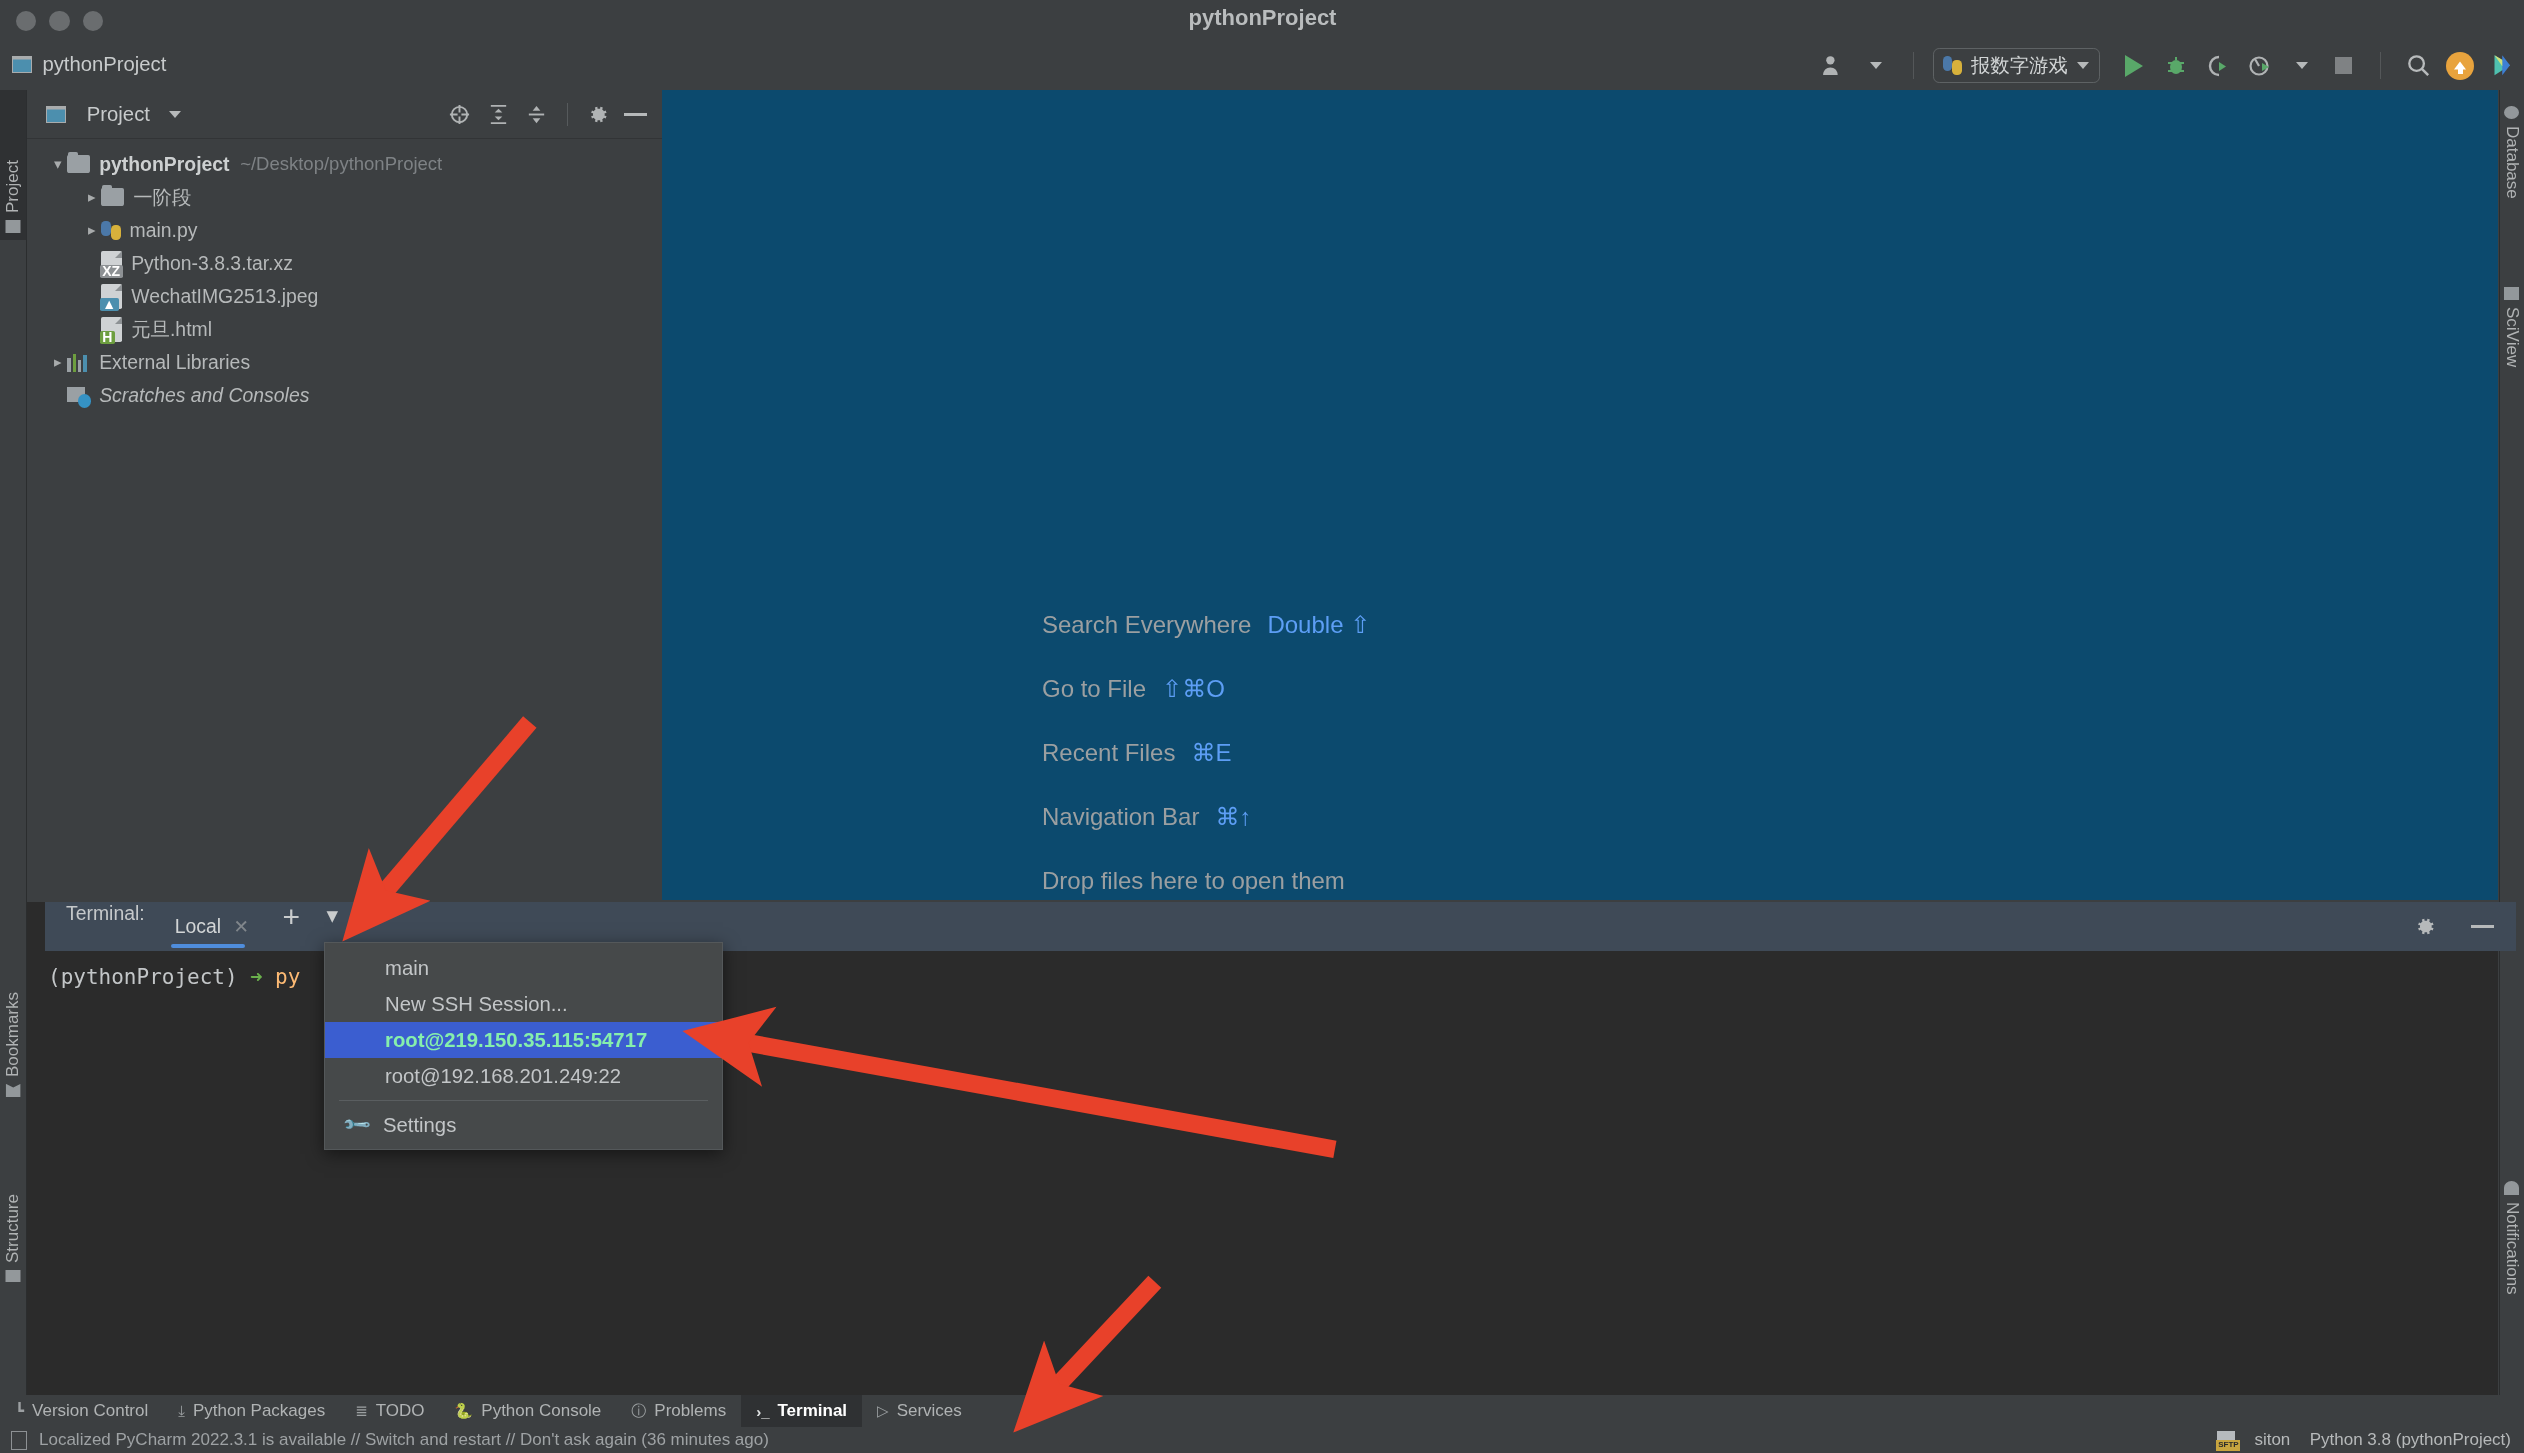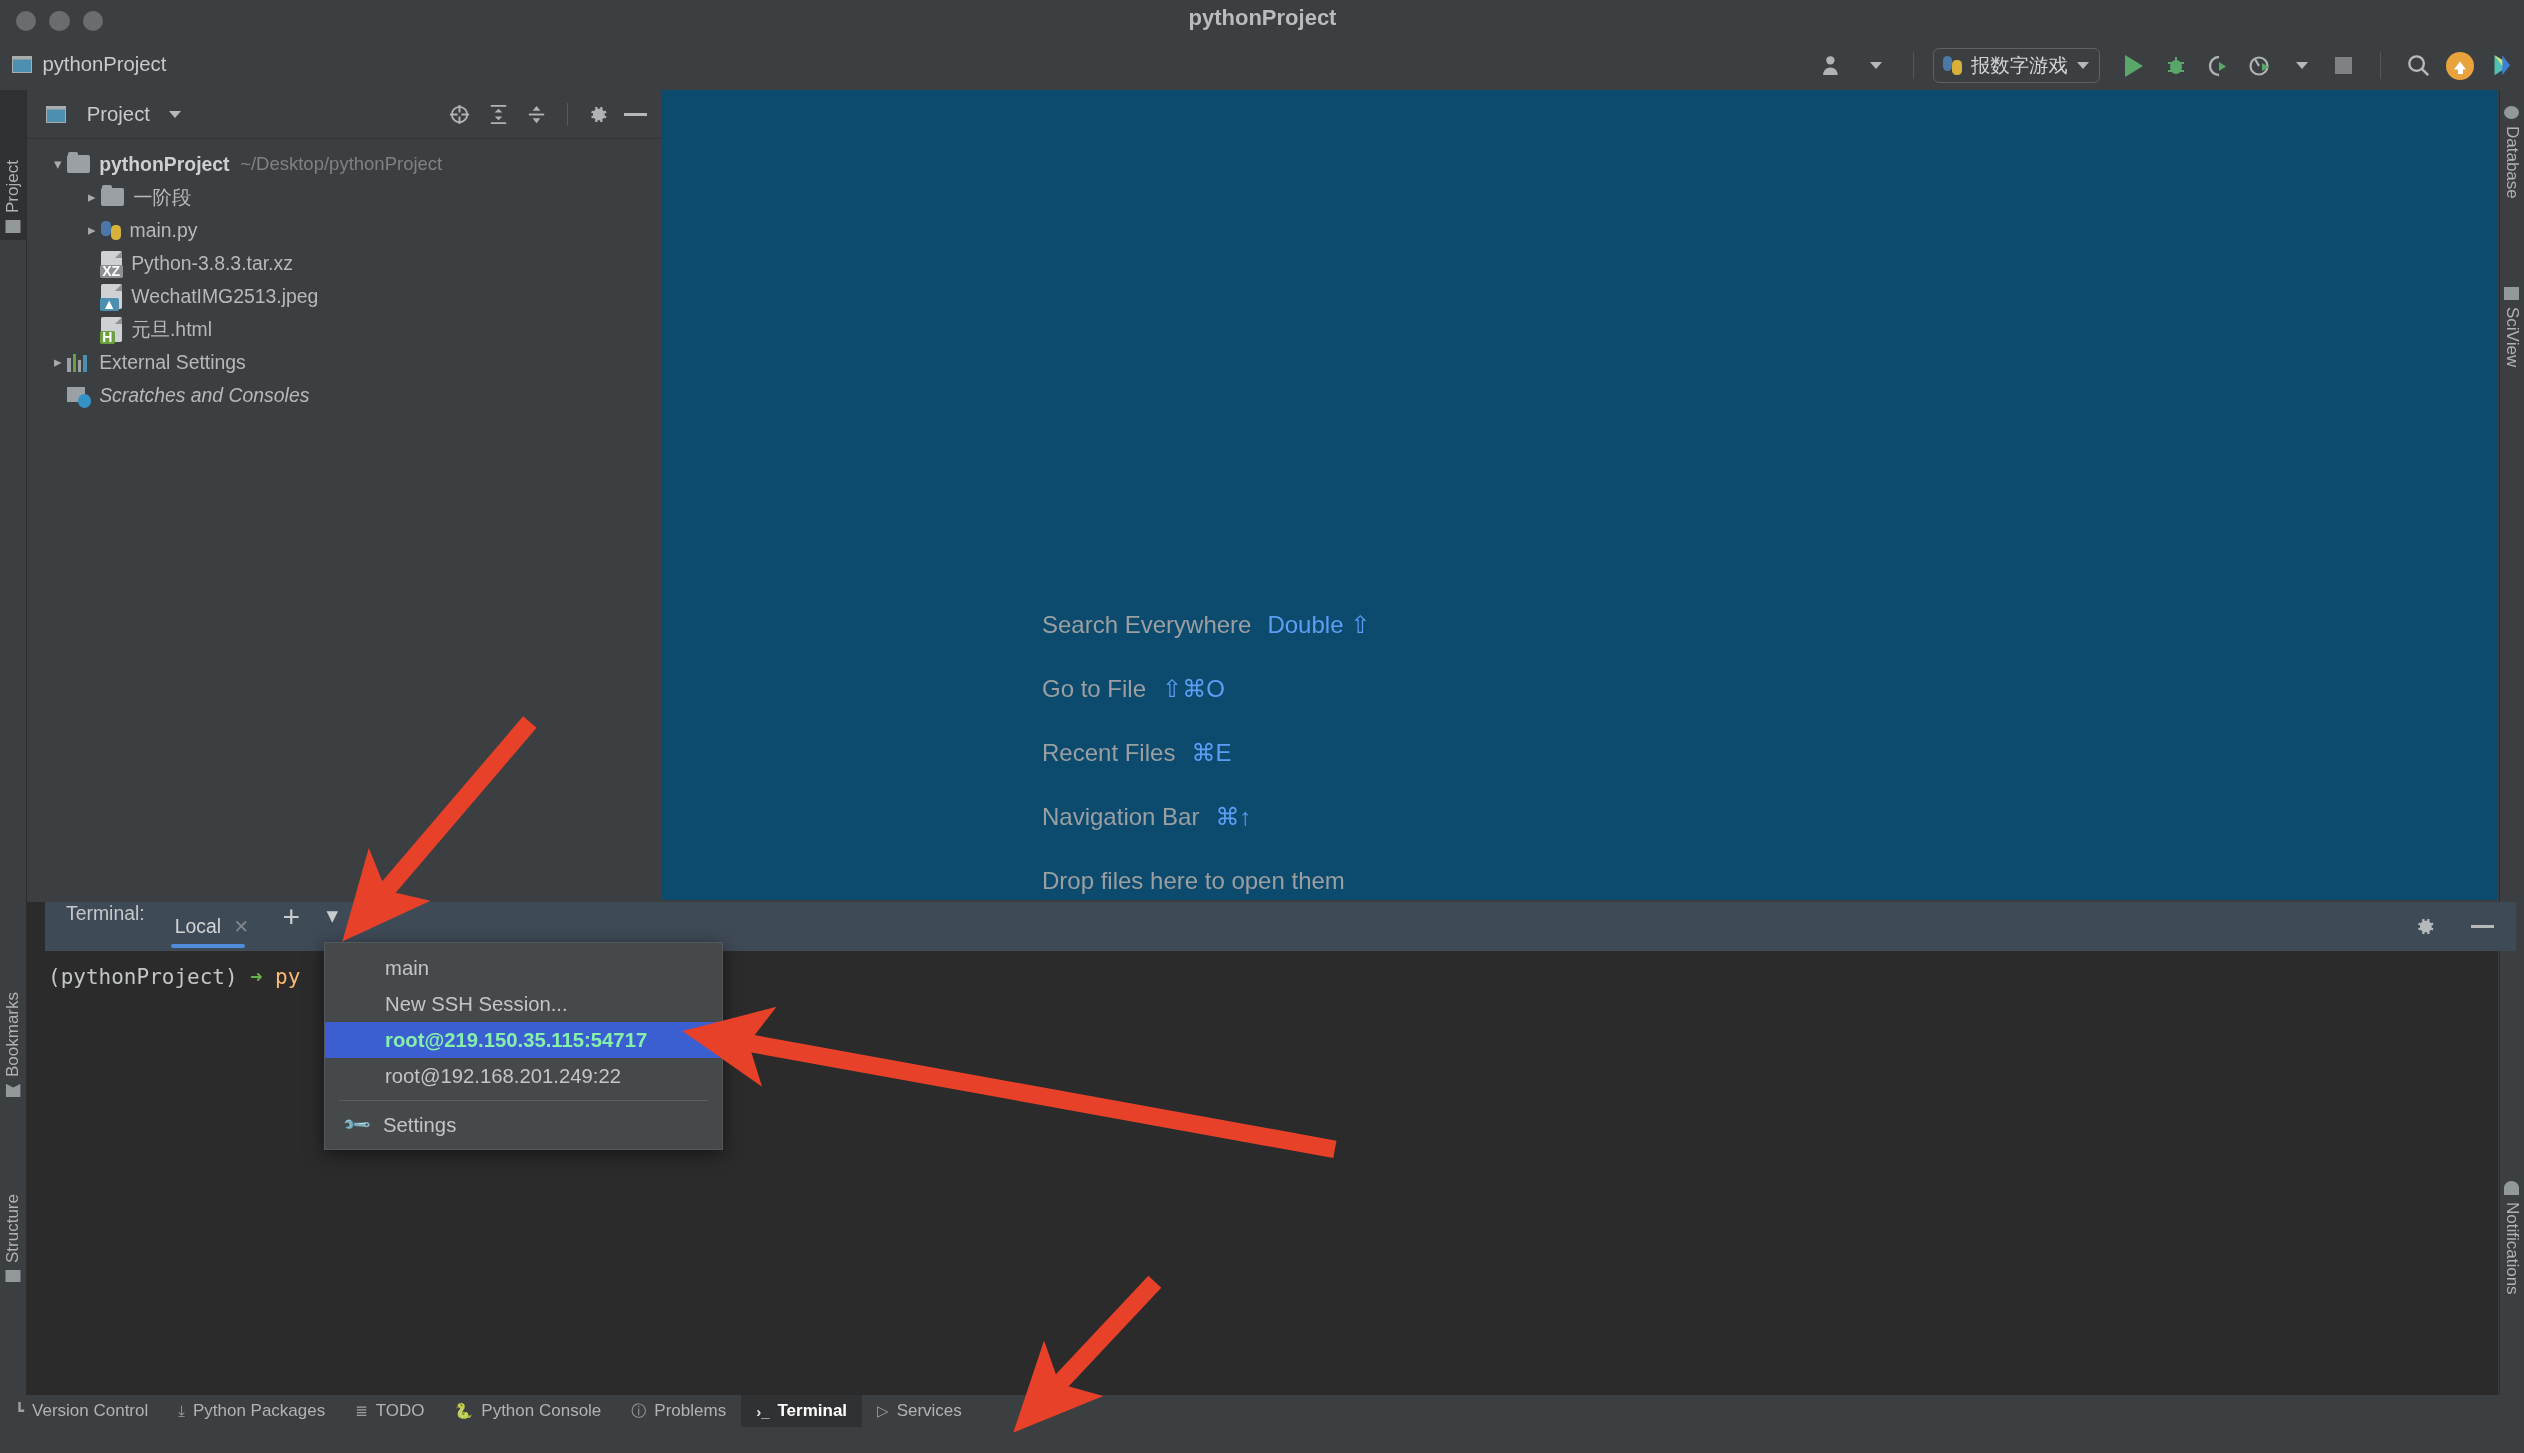--- a/index.html
+++ b/index.html
@@ -430,21 +430,21 @@
       </div>
 
       <div class="trow" style="padding-left:21px;">
         <span class="chev">▸</span>
         <span class="bars">
           <s style="height:14px;background:#9aa0a4;"></s>
             <s style="height:17.7px;background:#6d9e3f;"></s>
             <s style="height:11.5px;background:#9aa0a4;"></s>
             <s style="height:17px;background:#4c8fae;"></s>
         </span>
-        <span class="tname">External Settings</span>
+        <span class="tname">External Libraries</span>
       </div>
 
       <div class="trow" style="padding-left:21px;font-style:italic;">
         <span class="chev empty">▸</span>
         <span class="scr">
             <span class="sq"></span>
             <span class="clk"></span>
           </span>
         <span class="tname">Scratches and Consoles</span>
       </div>
@@ -549,20 +549,32 @@
     <div class="btab active">
       <span class="bi" style="color:#e0e3e4;">›_</span>
       <span>Terminal</span>
     </div>
     <div class="btab">
       <span class="bi">▷</span>
       <span>Services</span>
     </div>
   </div>
 
+  <div class="statusbar">
+    <span class="notebox"></span>
+    <span class="sb-note">Localized PyCharm 2022.3.1 is available // Switch and restart // Don't ask again (36 minutes ago)</span>
+    <div class="sb-right">
+      <span class="sftpico">
+        <span class="pg"></span>
+          <span class="bd">SFTP</span>
+      </span>
+      <span>siton</span>
+      <span>Python 3.8 (pythonProject)</span>
+    </div>
+  </div>
 
   <svg class="arrows" viewBox="0 0 2860 1646">
     <defs>
       <marker id="ah" markerWidth="5" markerHeight="5" refX="2.2" refY="2.5" orient="auto">
         <path d="M0,0.2 L5,2.5 L0,4.8 L1.2,2.5 z" fill="#e8412a"></path>
       </marker>
     </defs>
     <line x1="600" y1="818" x2="424" y2="1024" stroke="#e8412a" stroke-width="20" marker-end="url(#ah)"></line>
     <line x1="1512" y1="1302" x2="828" y2="1178" stroke="#e8412a" stroke-width="20" marker-end="url(#ah)"></line>
     <line x1="1308" y1="1452" x2="1186" y2="1582" stroke="#e8412a" stroke-width="20" marker-end="url(#ah)"></line>

